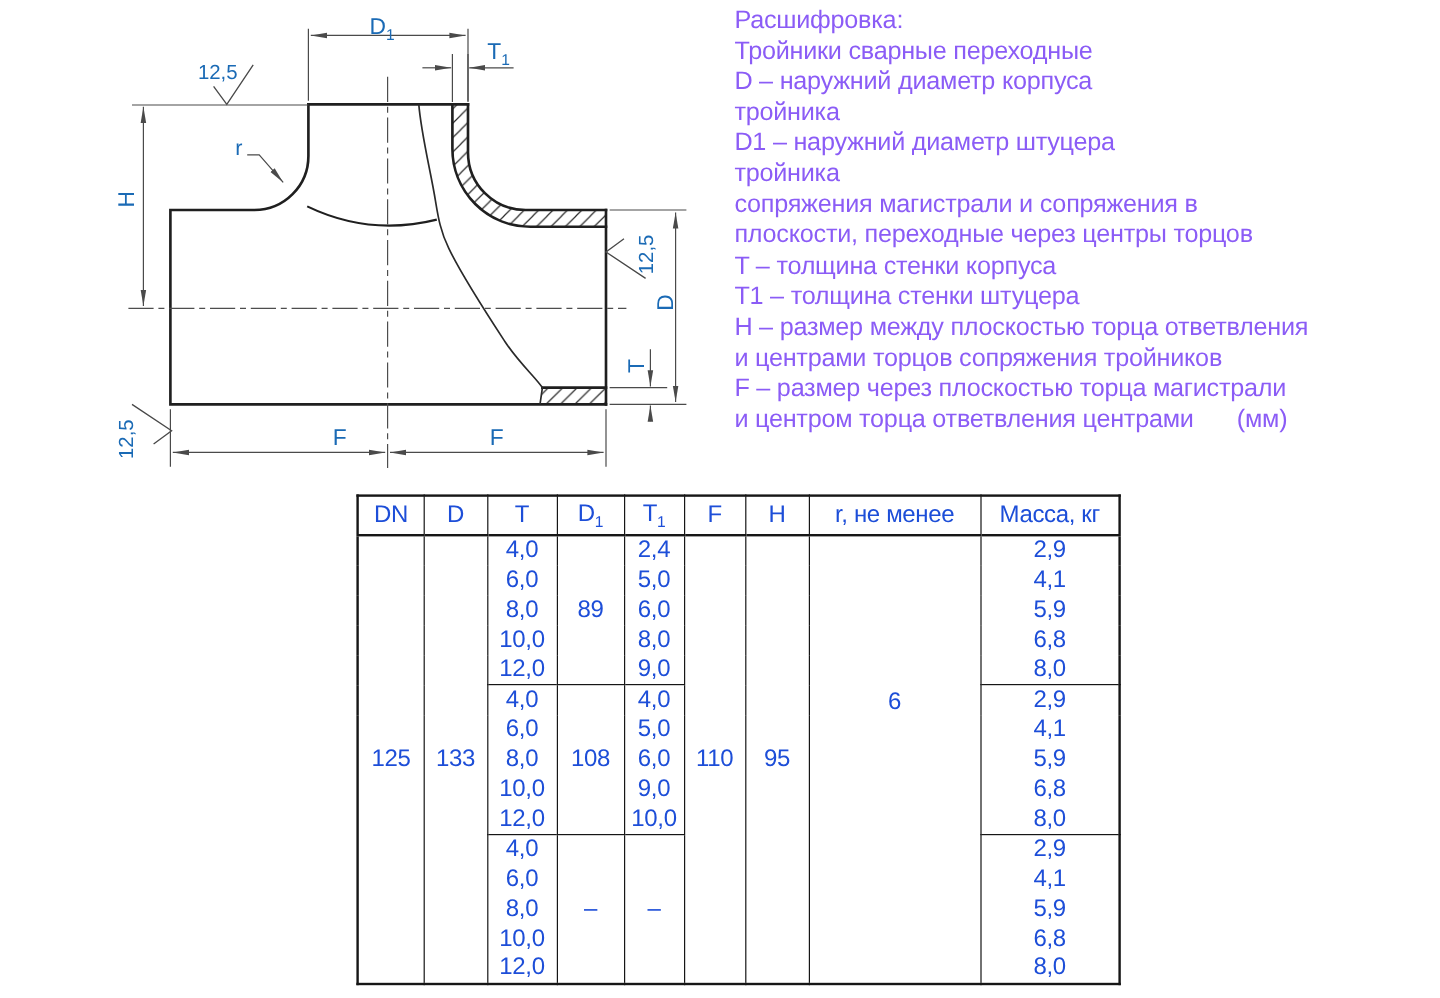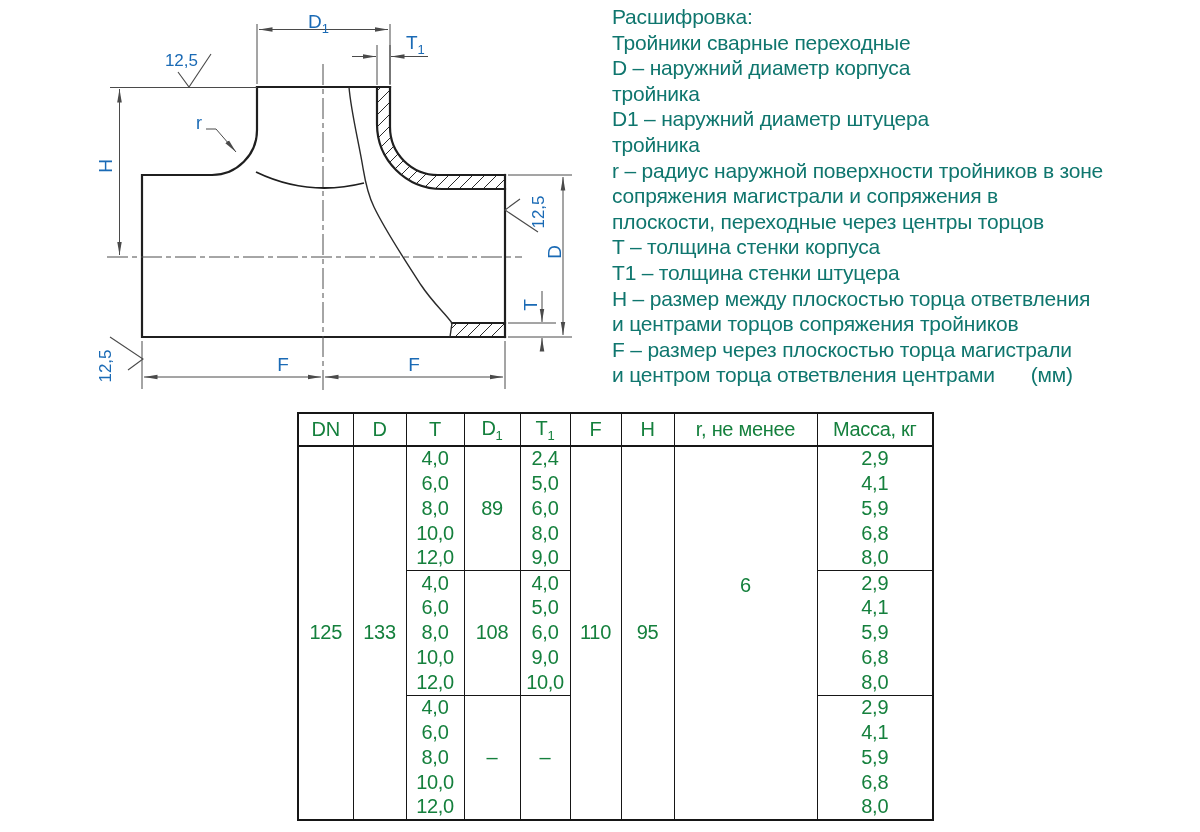--- a/index.html
+++ b/index.html
@@ -1,23 +1,23 @@
 <!DOCTYPE html>
 <html><head>
 <meta charset="utf-8">
 <style>
   html,body{margin:0;padding:0;background:#ffffff;}
   body{width:1200px;height:832px;position:relative;font-family:"Liberation Sans",sans-serif;overflow:hidden;}
   .abs{position:absolute;}
   
-  #legend{left:612px;top:4px;width:545px;color:#0f766e;font-size:21px;line-height:25.6px;letter-spacing:-0.2px;}
+  #legend{left:612px;top:4px;width:545px;color:#8b5cf6;font-size:21px;line-height:25.6px;letter-spacing:-0.2px;}
   #legend .lline{white-space:nowrap;}
   #legend .suffix{margin-left:36px;text-align:right;}
   
-  #spec-table{left:297px;top:412px;border-collapse:collapse;table-layout:fixed;color:#15803d;
+  #spec-table{left:297px;top:412px;border-collapse:collapse;table-layout:fixed;color:#1d4ed8;
               font-size:20px;letter-spacing:-0.3px;}
   #spec-table,#spec-table th,#spec-table td{border-color:#161616;}
   #spec-table{border:2px solid #161616;}
   #spec-table th{border-right:1.5px solid #161616;border-bottom:2px solid #161616;
                  font-weight:normal;height:31px;text-align:center;vertical-align:middle;padding:0;}
   #spec-table td{border-right:1.5px solid #161616;text-align:center;vertical-align:middle;padding:0;}
   #spec-table tr.row{height:24.93px;}
   #spec-table td.bt{border-top:1.5px solid #161616;}
   #spec-table sub{font-size:13px;}
   td.rcell{position:relative;}
@@ -102,21 +102,20 @@
   </g>
 </svg>
 
 <div class="abs" id="legend">
   <div class="lline">Расшифровка:</div>
   <div class="lline">Тройники сварные переходные</div>
   <div class="lline">D – наружний диаметр корпуса</div>
   <div class="lline">тройника</div>
   <div class="lline">D1 – наружний диаметр штуцера</div>
   <div class="lline">тройника</div>
-  <div class="lline">r – радиус наружной поверхности тройников в зоне</div>
   <div class="lline">сопряжения магистрали и сопряжения в</div>
   <div class="lline">плоскости, переходные через центры торцов</div>
   <div class="lline">T – толщина стенки корпуса</div>
   <div class="lline">T1 – толщина стенки штуцера</div>
   <div class="lline">H – размер между плоскостью торца ответвления</div>
   <div class="lline">и центрами торцов сопряжения тройников</div>
   <div class="lline">F – размер через плоскостью торца магистрали</div>
   <div class="lline"><span>и центром торца ответвления центрами</span><span class="suffix">(мм)</span></div>
 </div>
 

